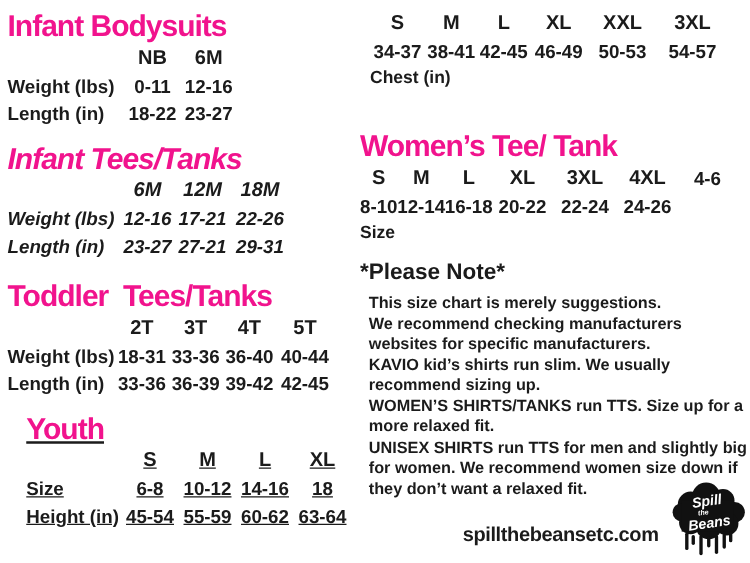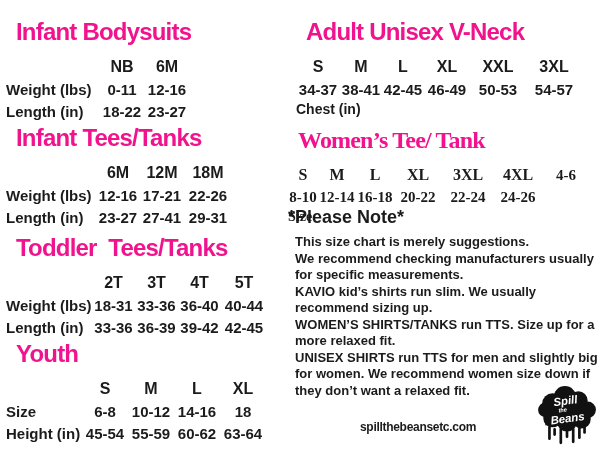--- a/index.html
+++ b/index.html
@@ -2,43 +2,43 @@
 <html><head>
 <meta charset="utf-8">
 <style>
   html,body{margin:0;padding:0;}
   body{
     width:600px;height:450px;background:#ffffff;overflow:hidden;position:relative;
     font-family:"Liberation Sans",sans-serif;color:#1b1b1b;
   }
   .sec{position:absolute;}
   .sec-title{
-    margin:10px;font-size:24px;font-weight:bold;color:#f1138d;
+    margin:0;font-size:24px;font-weight:bold;color:#f1138d;
     letter-spacing:-0.8px;white-space:pre;line-height:28px;
   }
   .tbl{display:grid;font-weight:bold;font-size:15px;}
   .cell{height:22px;display:flex;align-items:center;justify-content:center;white-space:nowrap;}
   .lbl{justify-content:flex-start;text-align:right;}
   .hdr{font-size:16px;}
   .s1{grid-template-columns:95px 42px 48px;}
   .s2{grid-template-columns:90px 44px 44px 48px;}
   .s3{grid-template-columns:86px 43px 43px 43px 46px;}
   .s4{grid-template-columns:76px 46px 46px 46px 46px;}
   .adult{grid-template-columns:44px 42px 42px 46px 56px 56px;}
   .women{grid-template-columns:30px 38px 38px 48px 52px 48px 48px;}
   .measure{font-weight:bold;font-size:14px;height:18px;line-height:18px;}
   .adult .cell,.women .cell{height:22px;}
   .mw-adult{width:286px;}
   .mw-women{width:302px;}
   .note-title{margin:0;font-size:18px;font-weight:bold;line-height:22px;}
   .note-body{width:308px;font-size:13px;font-weight:bold;line-height:16.5px;margin:6px 0 0 7px;}
   .note-p{margin:0;}
   .website{
-    position:absolute;left:360px;top:420px;width:177px;text-align:left;
-    font-size:12px;font-weight:bold;letter-spacing:-0.3px;
+    position:absolute;left:360px;top:420px;width:177px;text-align:center;
+    font-size:16px;font-weight:bold;letter-spacing:-0.3px;
   }
   .logo{position:absolute;left:536px;top:384px;width:62px;height:64px;}
 </style>
 </head>
 <body>
 
 <section class="sec" style="left:6px;top:8px;">
   <h2 class="sec-title">Infant Bodysuits</h2>
   <div class="tbl s1">
     <div class="cell lbl"></div>
@@ -46,34 +46,34 @@
     <div class="cell hdr">6M</div>
     <div class="cell lbl">Weight (lbs)</div>
     <div class="cell val">0-11</div>
     <div class="cell val">12-16</div>
     <div class="cell lbl">Length (in)</div>
     <div class="cell val">18-22</div>
     <div class="cell val">23-27</div>
   </div>
 </section>
 
-<section class="sec" style="left:6px;top:114px;">
+<section class="sec" style="left:6px;top:114px;font-style:italic;">
   <h2 class="sec-title">Infant Tees/Tanks</h2>
   <div class="tbl s2">
     <div class="cell lbl"></div>
     <div class="cell hdr">6M</div>
     <div class="cell hdr">12M</div>
     <div class="cell hdr">18M</div>
     <div class="cell lbl">Weight (lbs)</div>
     <div class="cell val">12-16</div>
     <div class="cell val">17-21</div>
     <div class="cell val">22-26</div>
     <div class="cell lbl">Length (in)</div>
     <div class="cell val">23-27</div>
-    <div class="cell val">27-41</div>
+    <div class="cell val">27-21</div>
     <div class="cell val">29-31</div>
   </div>
 </section>
 
 <section class="sec" style="left:6px;top:224px;">
   <h2 class="sec-title">Toddler  Tees/Tanks</h2>
   <div class="tbl s3">
     <div class="cell lbl"></div>
     <div class="cell hdr">2T</div>
     <div class="cell hdr">3T</div>
@@ -85,21 +85,21 @@
     <div class="cell val">36-40</div>
     <div class="cell val">40-44</div>
     <div class="cell lbl">Length (in)</div>
     <div class="cell val">33-36</div>
     <div class="cell val">36-39</div>
     <div class="cell val">39-42</div>
     <div class="cell val">42-45</div>
   </div>
 </section>
 
-<section class="sec" style="left:6px;top:330px;">
+<section class="sec" style="left:21px;top:330px;text-decoration:underline;">
   <h2 class="sec-title">Youth</h2>
   <div class="tbl s4">
     <div class="cell lbl"></div>
     <div class="cell hdr">S</div>
     <div class="cell hdr">M</div>
     <div class="cell hdr">L</div>
     <div class="cell hdr">XL</div>
     <div class="cell lbl">Size</div>
     <div class="cell val">6-8</div>
     <div class="cell val">10-12</div>
@@ -107,39 +107,38 @@
     <div class="cell val">18</div>
     <div class="cell lbl">Height (in)</div>
     <div class="cell val">45-54</div>
     <div class="cell val">55-59</div>
     <div class="cell val">60-62</div>
     <div class="cell val">63-64</div>
   </div>
 </section>
 
 <section class="sec" style="left:296px;top:8px;">
-  <h2 class="sec-title">Adult Unisex V-Neck</h2>
   <div class="tbl adult">
     <div class="cell hdr">S</div>
     <div class="cell hdr">M</div>
     <div class="cell hdr">L</div>
     <div class="cell hdr">XL</div>
     <div class="cell hdr">XXL</div>
     <div class="cell hdr">3XL</div>
     <div class="cell val">34-37</div>
     <div class="cell val">38-41</div>
     <div class="cell val">42-45</div>
     <div class="cell val">46-49</div>
     <div class="cell val">50-53</div>
     <div class="cell val">54-57</div>
   </div>
   <div class="measure mw-adult">Chest (in)</div>
 </section>
 
-<section class="sec" style="left:288px;top:116px;font-family:Liberation Serif, serif;">
+<section class="sec" style="left:288px;top:104px;">
   <h2 class="sec-title">Women’s Tee/ Tank</h2>
   <div class="tbl women">
     <div class="cell hdr">S</div>
     <div class="cell hdr">M</div>
     <div class="cell hdr">L</div>
     <div class="cell hdr">XL</div>
     <div class="cell hdr">3XL</div>
     <div class="cell hdr">4XL</div>
     <div class="cell val">4-6</div>
     <div class="cell val">8-10</div>
@@ -149,21 +148,21 @@
     <div class="cell val">22-24</div>
     <div class="cell val">24-26</div>
   </div>
   <div class="measure mw-women">Size</div>
 </section>
 
 <section class="sec" style="left:288px;top:206px;">
   <h3 class="note-title">*Please Note*</h3>
   <div class="note-body">
     <p class="note-p"><span></span><span>This size chart is merely suggestions.</span></p>
-    <p class="note-p"><span></span><span>We recommend checking manufacturers usually for specific measurements.</span></p>
+    <p class="note-p"><span></span><span>We recommend checking manufacturers websites for specific manufacturers.</span></p>
     <p class="note-p"><span>KAVIO</span><span> kid’s shirts run slim. We usually recommend sizing up.</span></p>
     <p class="note-p"><span>WOMEN’S SHIRTS/TANKS</span><span> run TTS. Size up for a more relaxed fit.</span></p>
     <p class="note-p"><span>UNISEX SHIRTS</span><span> run TTS for men and slightly big for women. We recommend women size down if they don’t want a relaxed fit.</span></p>
   </div>
 </section>
 
 <div class="website">spillthebeansetc.com</div>
 
 <svg class="logo" viewBox="0 0 60 62" xmlns="http://www.w3.org/2000/svg">
   <g fill="#111111">

